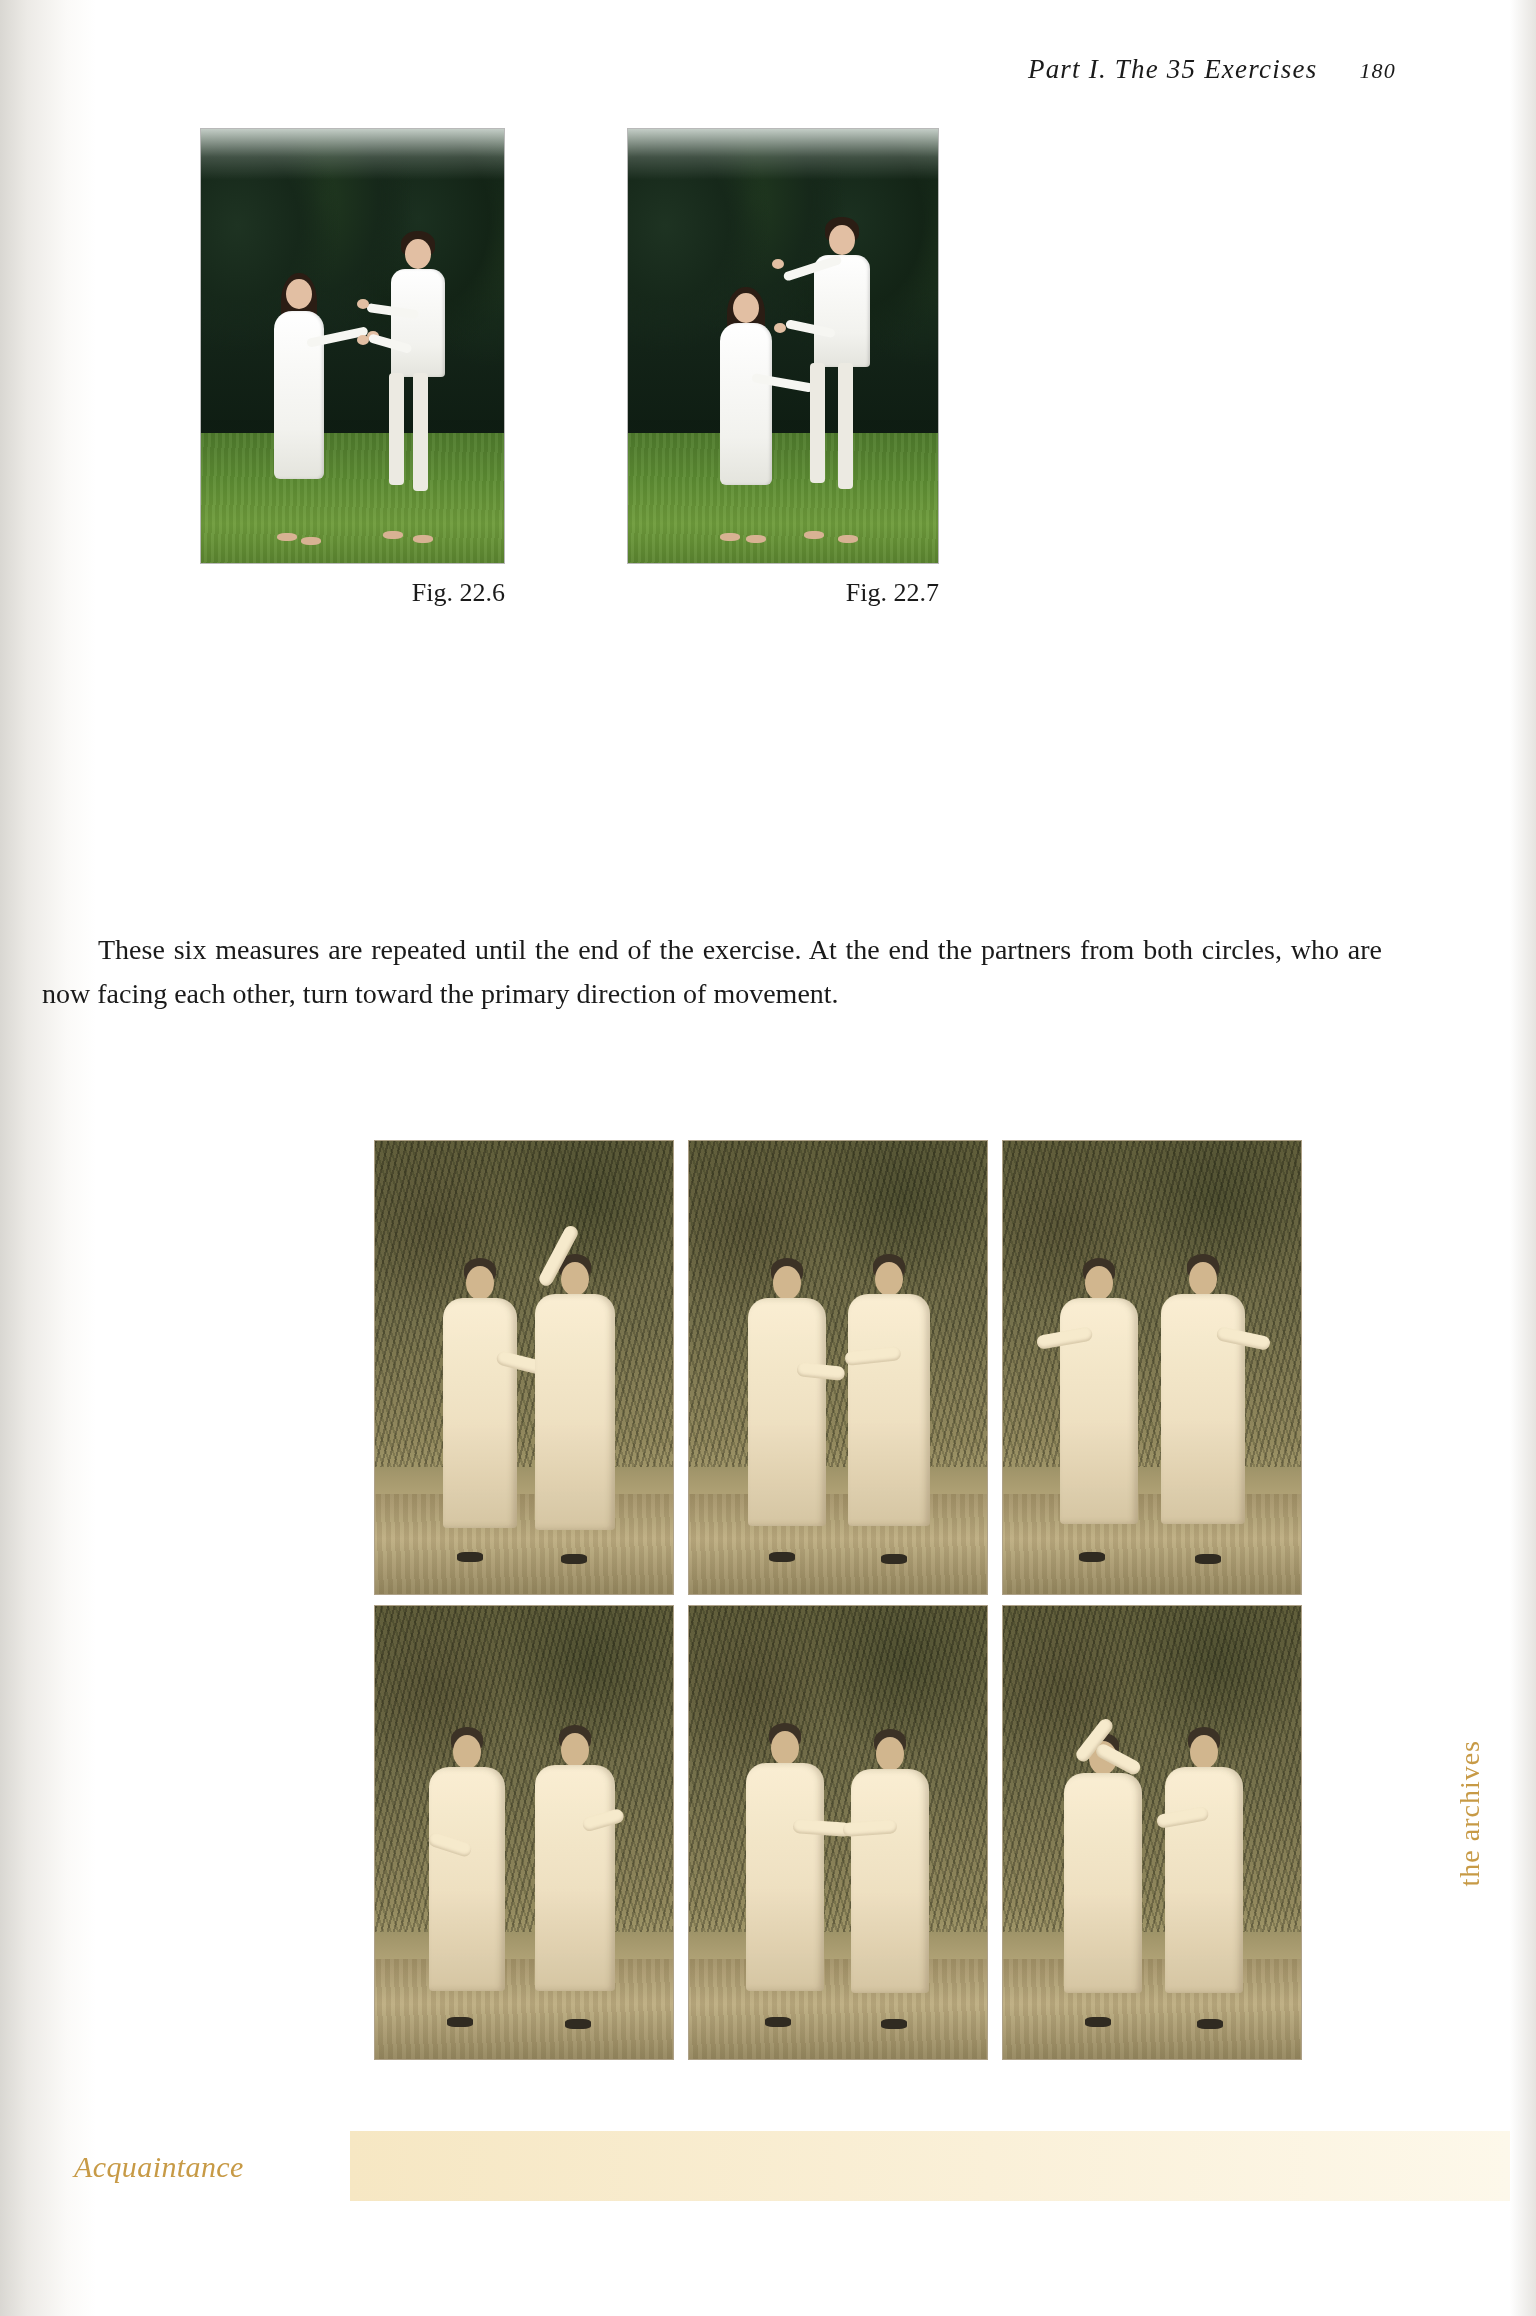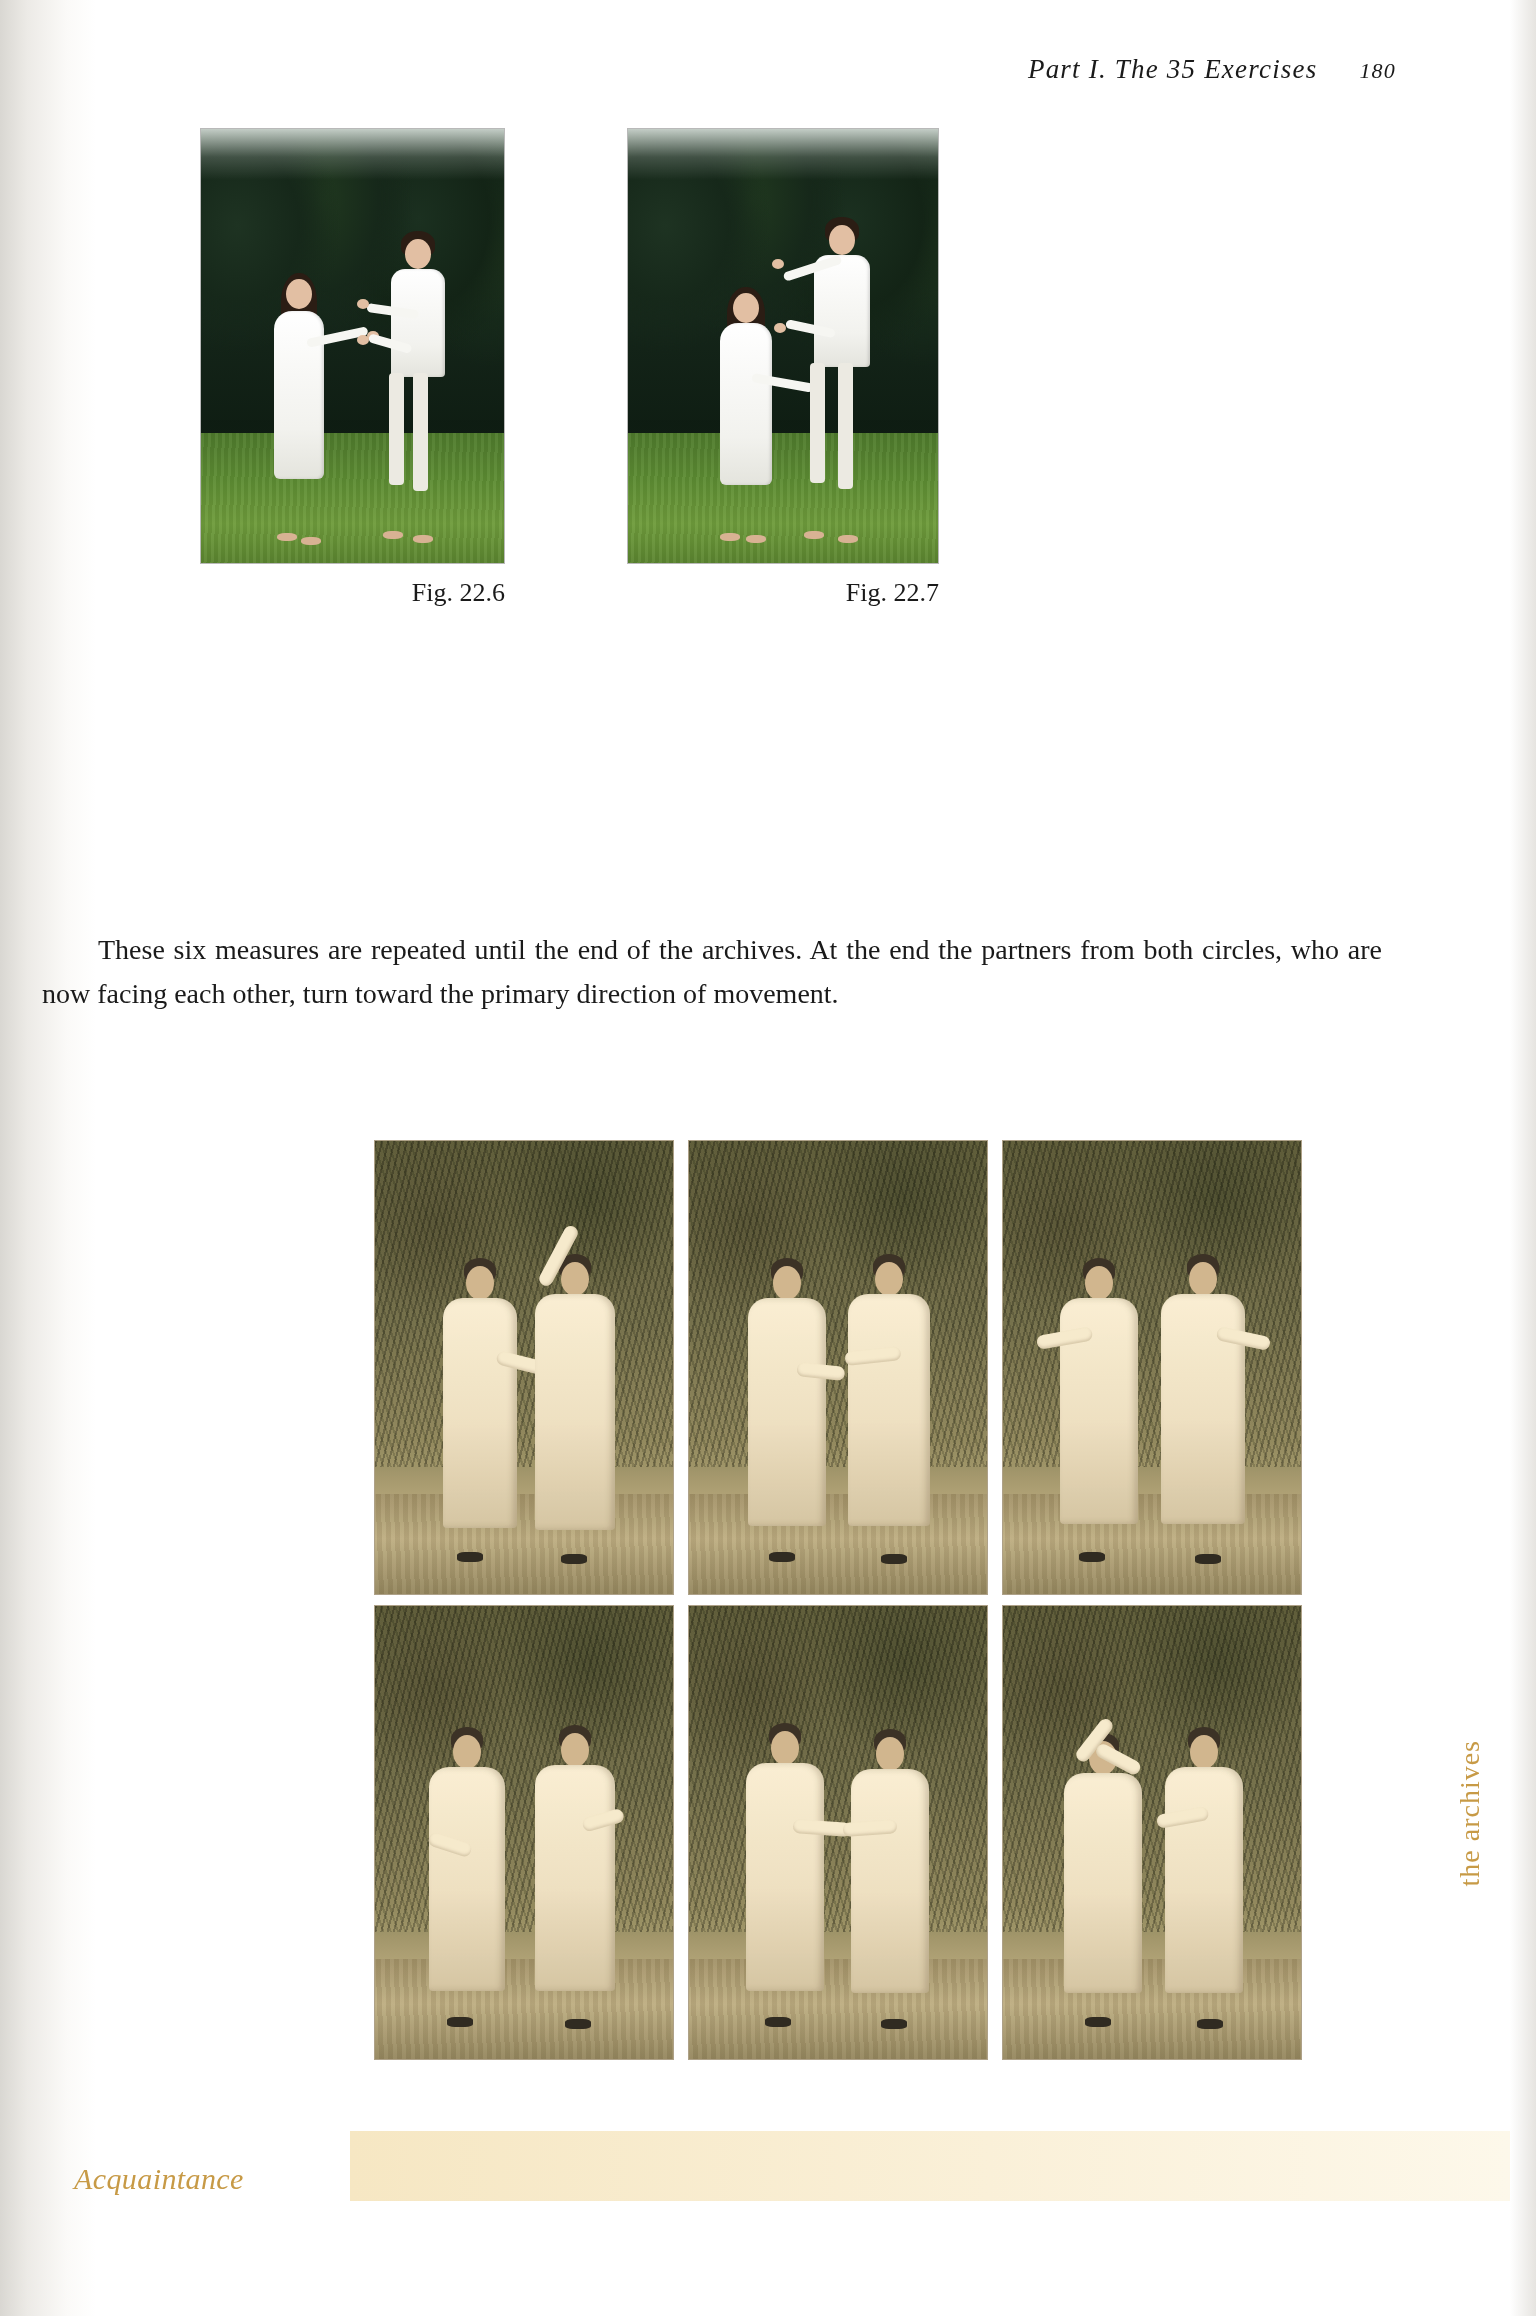--- a/index.html
+++ b/index.html
@@ -227,21 +227,21 @@
     position: absolute;
     left: 350px;
     bottom: 115px;
     width: 1160px;
     height: 70px;
     background: linear-gradient(to right, #f6e7c3 0%, #faf0d8 55%, #fdf8ea 100%);
   }
   .acquaintance {
     position: absolute;
     left: 74px;
-    bottom: 120px;
+    bottom: 132px;
     font-style: italic;
     font-size: 30px;
     color: #c79a46;
     letter-spacing: 0.4px;
   }
   .archives {
     position: absolute;
     right: 50px;
     bottom: 430px;
     writing-mode: vertical-rl;
@@ -334,21 +334,21 @@
       </div>
 
     </div>
 
     <div class="fig-captions">
       <div class="fig-caption cap-a">Fig. 22.6</div>
       <div class="fig-caption cap-b">Fig. 22.7</div>
     </div>
   </div>
 
-  <p class="body-text">These six measures are repeated until the end of the archives. At the end the partners from both circles, who are now facing each other, turn toward the primary direction of movement.</p>
+  <p class="body-text">These six measures are repeated until the end of the exercise. At the end the partners from both circles, who are now facing each other, turn toward the primary direction of movement.</p>
 
   <div class="figures-bottom">
 
     <div class="sepia-row">
 
       <div class="sepia">
         <div class="s-bg"></div>
         <div class="s-brush"></div>
         <div class="s-ground"></div>
         <div class="s-person" style="left:60px; width:90px; height:300px;">

